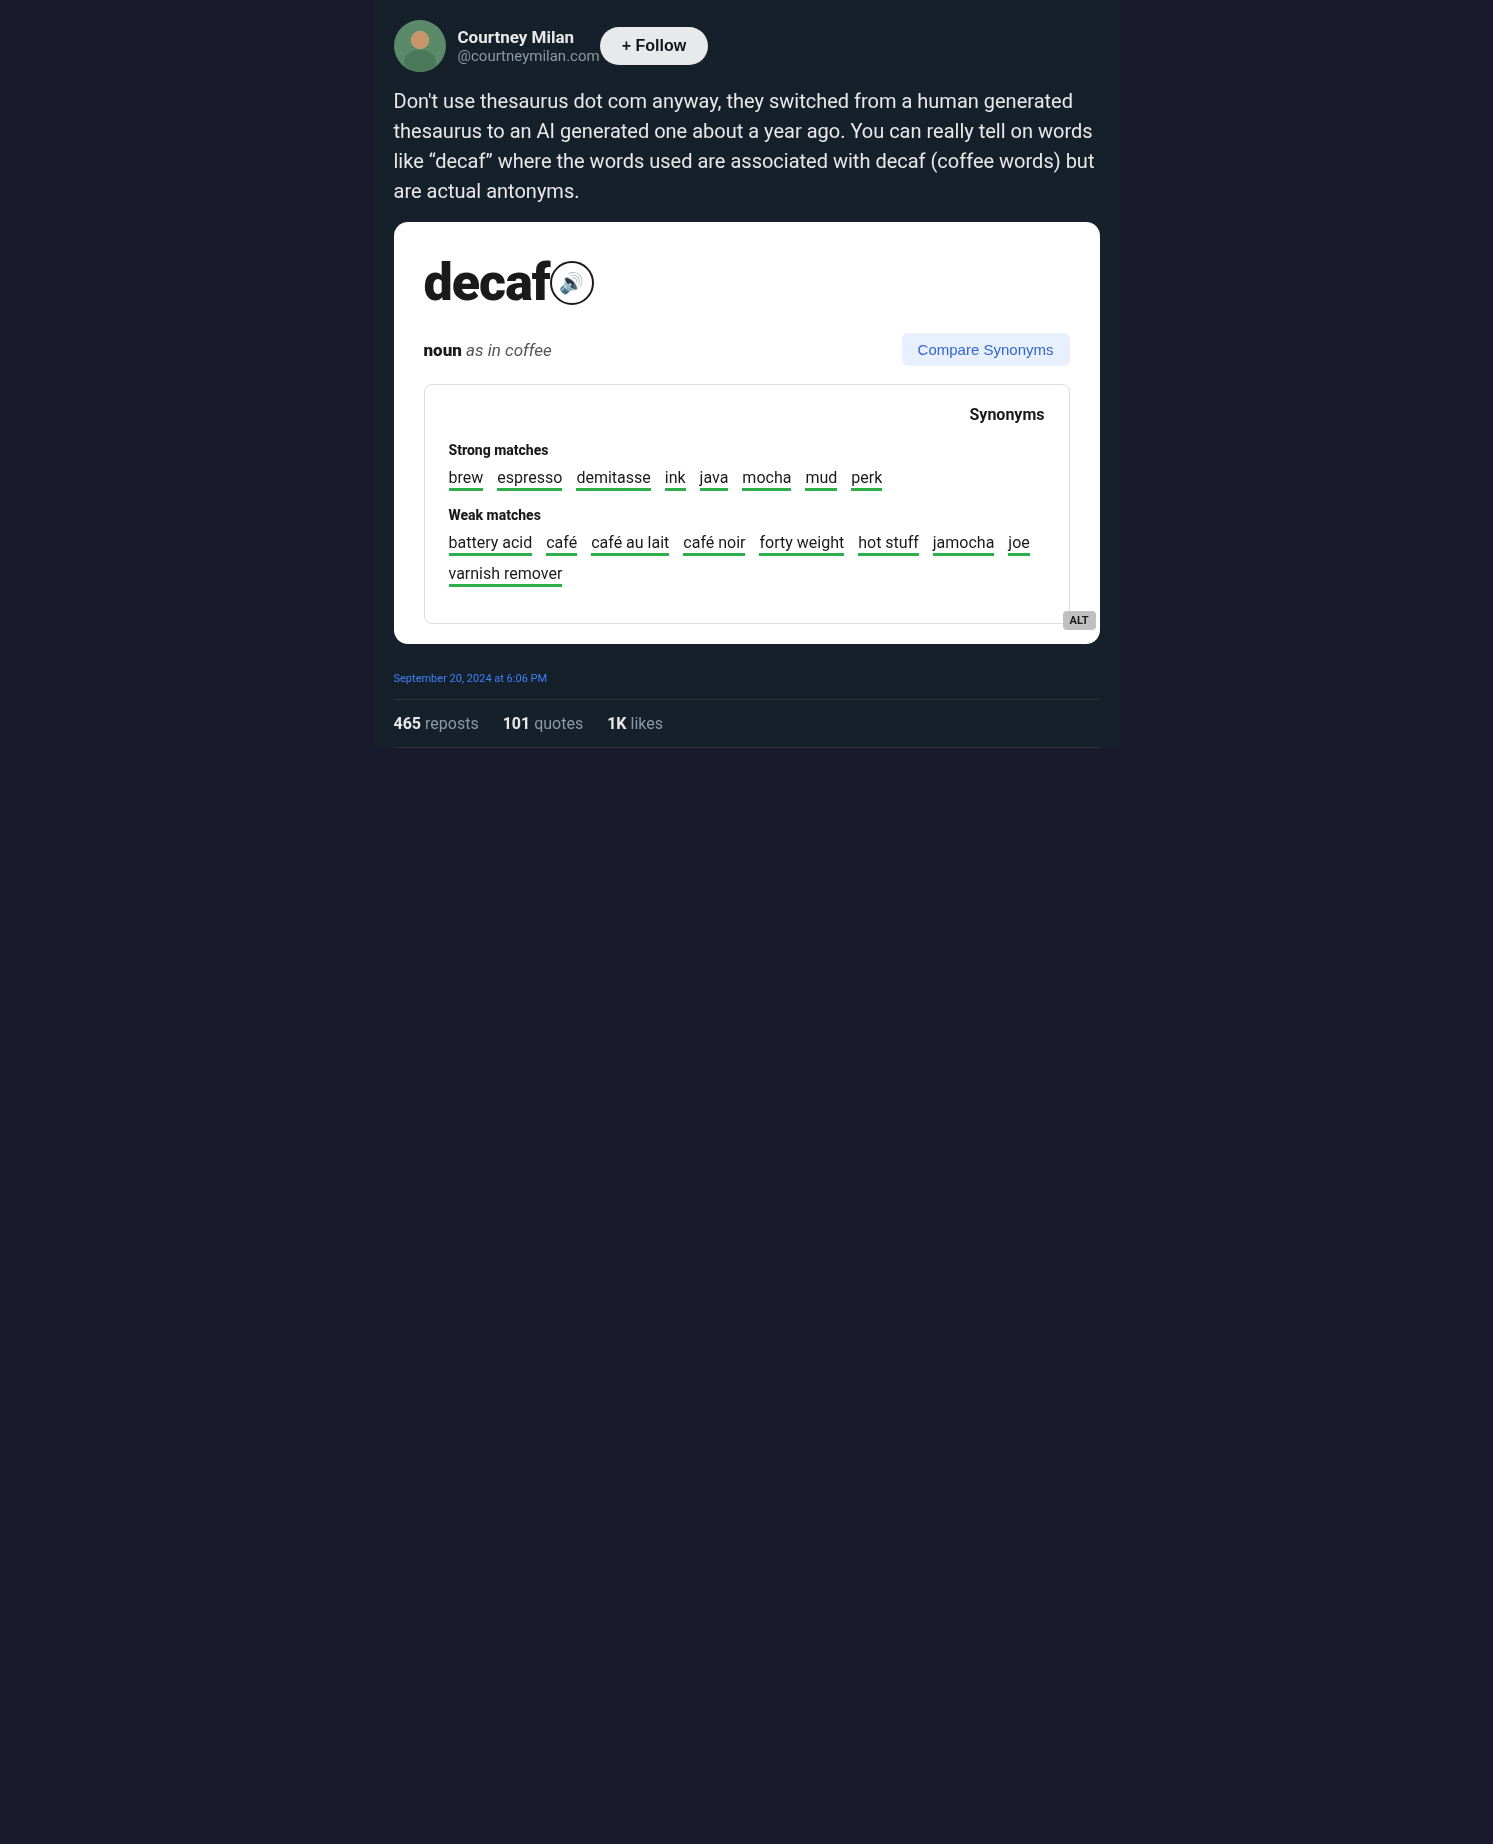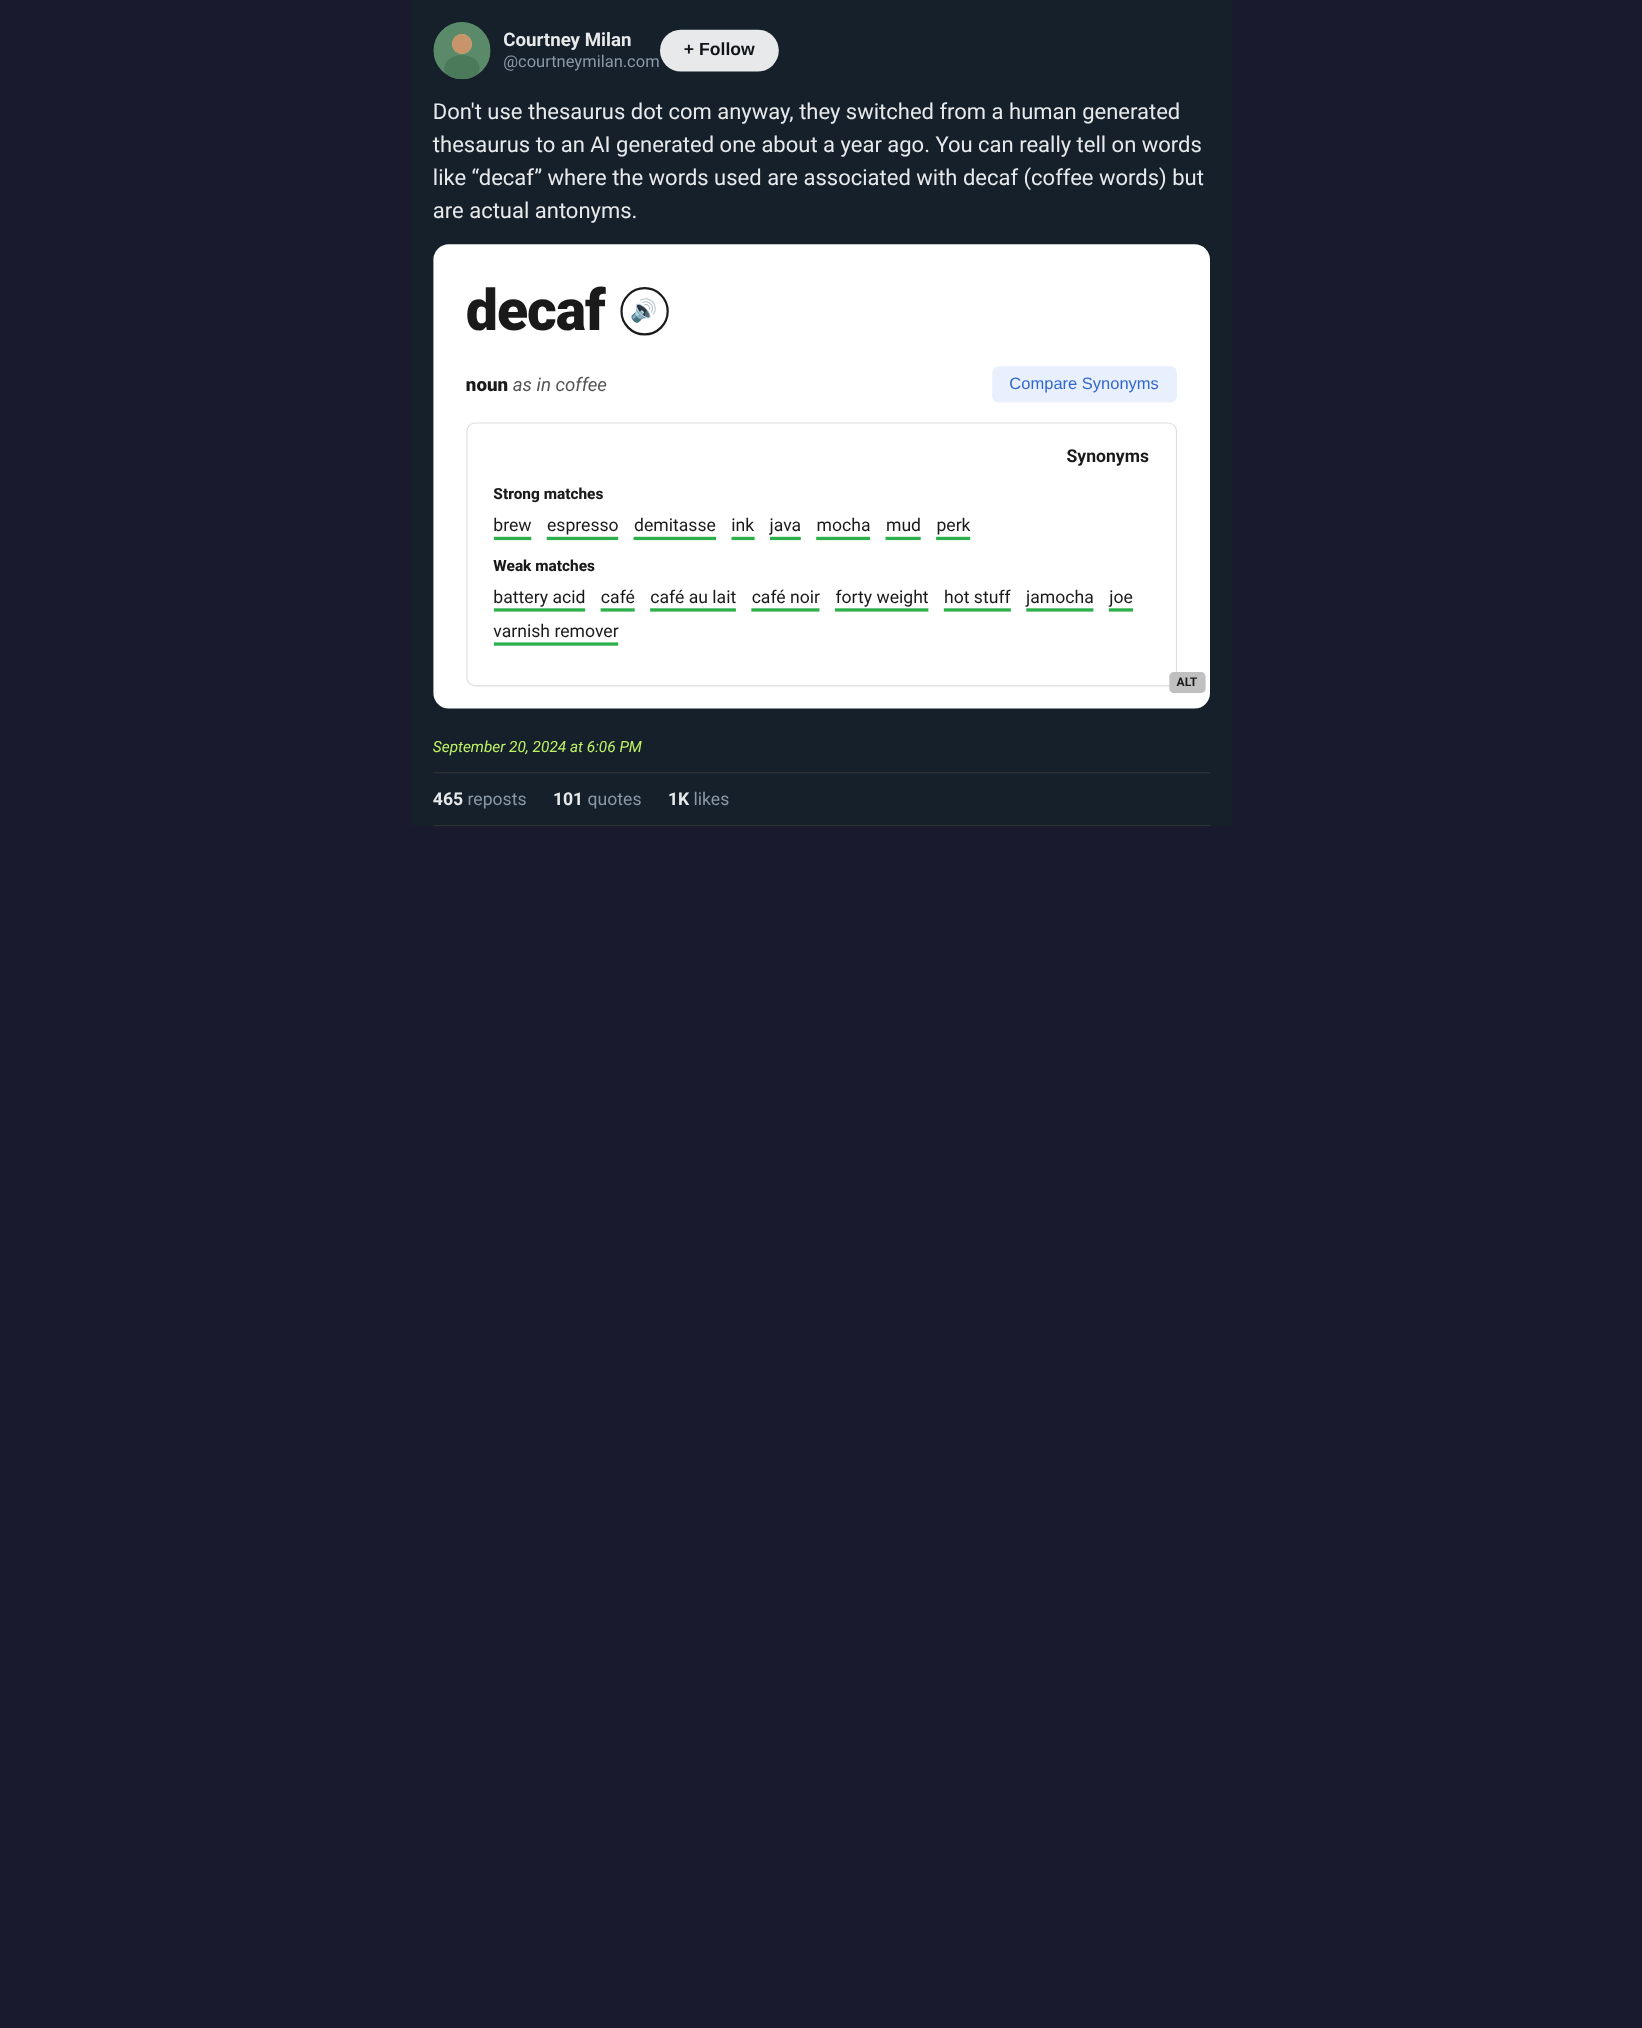--- a/index.html
+++ b/index.html
@@ -79,21 +79,20 @@
       background: #ffffff;
       border-radius: 14px;
       padding: 30px 30px 20px 30px;
       margin-bottom: 14px;
       color: #1a1a1a;
       position: relative;
     }
     .word-header {
       display: flex;
       align-items: center;
-      gap: 14px;
       margin-bottom: 20px;
     }
     .word-title {
       font-size: 52px;
       font-weight: 900;
       color: #1a1a1a;
       letter-spacing: -1px;
     }
     .sound-btn {
       width: 44px;
@@ -176,25 +175,24 @@
       bottom: 14px;
       right: 4px;
       background: #c0c0c0;
       color: #1a1a1a;
       font-size: 11px;
       font-weight: 700;
       padding: 3px 7px;
       border-radius: 4px;
     }
     .timestamp {
-      font-size: 14px;
-      color: #bef264;
+      font-size: 11px;
+      color: #3b82f6;
       padding: 14px 0;
       border-bottom: 1px solid #2f3336;
-      font-style: italic;
     }
     .stats-row {
       display: flex;
       gap: 0;
       padding: 14px 0 14px 0;
       border-bottom: 1px solid #2f3336;
     }
     .stat-item {
       font-size: 16px;
       color: #8b98a5;

